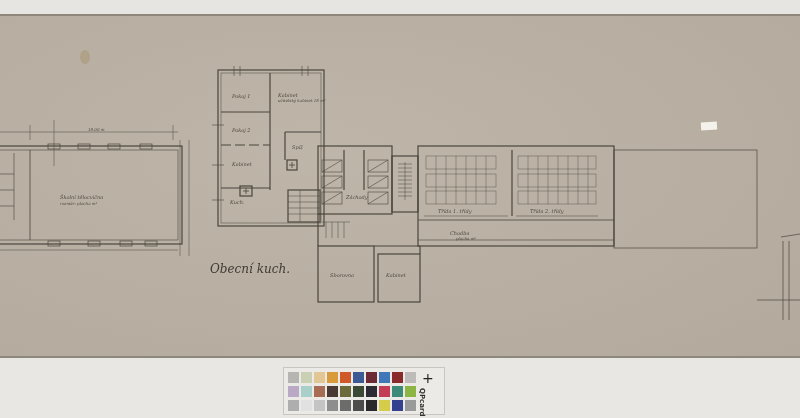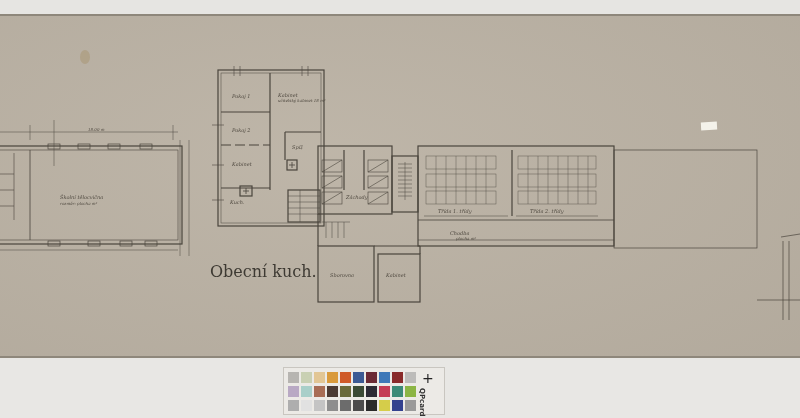--- a/index.html
+++ b/index.html
@@ -2,21 +2,21 @@
 <html><head>
 <meta charset="utf-8">
 <style>
   html,body{margin:0;padding:0;}
   body{width:800px;height:418px;overflow:hidden;background:#e6e5e2;position:relative;font-family:"DejaVu Serif",serif;}
   .paper{position:absolute;left:0;top:14px;width:800px;height:340px;background:#bab1a3;border-top:2px solid #8e877b;border-bottom:2px solid #8e877b;}
   .paper::after{content:"";position:absolute;inset:0;background:radial-gradient(ellipse at 40% 40%,rgba(255,255,255,0.06),rgba(0,0,0,0.04));}
   .sheet-edge{position:absolute;left:0;top:354px;width:800px;height:64px;background:#e8e7e4;}
   svg.plan{position:absolute;left:0;top:0;}
   .label{position:absolute;font-style:italic;color:#4d473e;font-size:5px;white-space:nowrap;}
-  .caption{position:absolute;left:210px;top:262px;font-size:16px;color:#3e3a33;}
+  .caption{position:absolute;left:210px;top:262px;font-style:italic;font-size:12px;color:#3e3a33;}
   .scratch{position:absolute;left:701px;top:122px;width:16px;height:8px;background:#f4f2ea;transform:rotate(-3deg);}
   .stain{position:absolute;left:80px;top:50px;width:10px;height:14px;border-radius:50%;background:rgba(150,120,60,0.25);}
   .colorcard{position:absolute;left:283px;top:367px;width:160px;height:46px;background:#eceae6;border:1px solid #c9c6c0;}
   .colorcard .sw{position:absolute;width:11px;height:11px;}
   .colorcard .plus{position:absolute;left:138px;top:2px;font-size:14px;color:#222;font-family:"DejaVu Sans",sans-serif;}
   .colorcard .brand{position:absolute;left:142px;top:20px;font-size:7px;font-weight:bold;color:#333;transform:rotate(90deg);transform-origin:left top;font-family:"DejaVu Sans",sans-serif;}
 </style>
 </head>
 <body>
 

